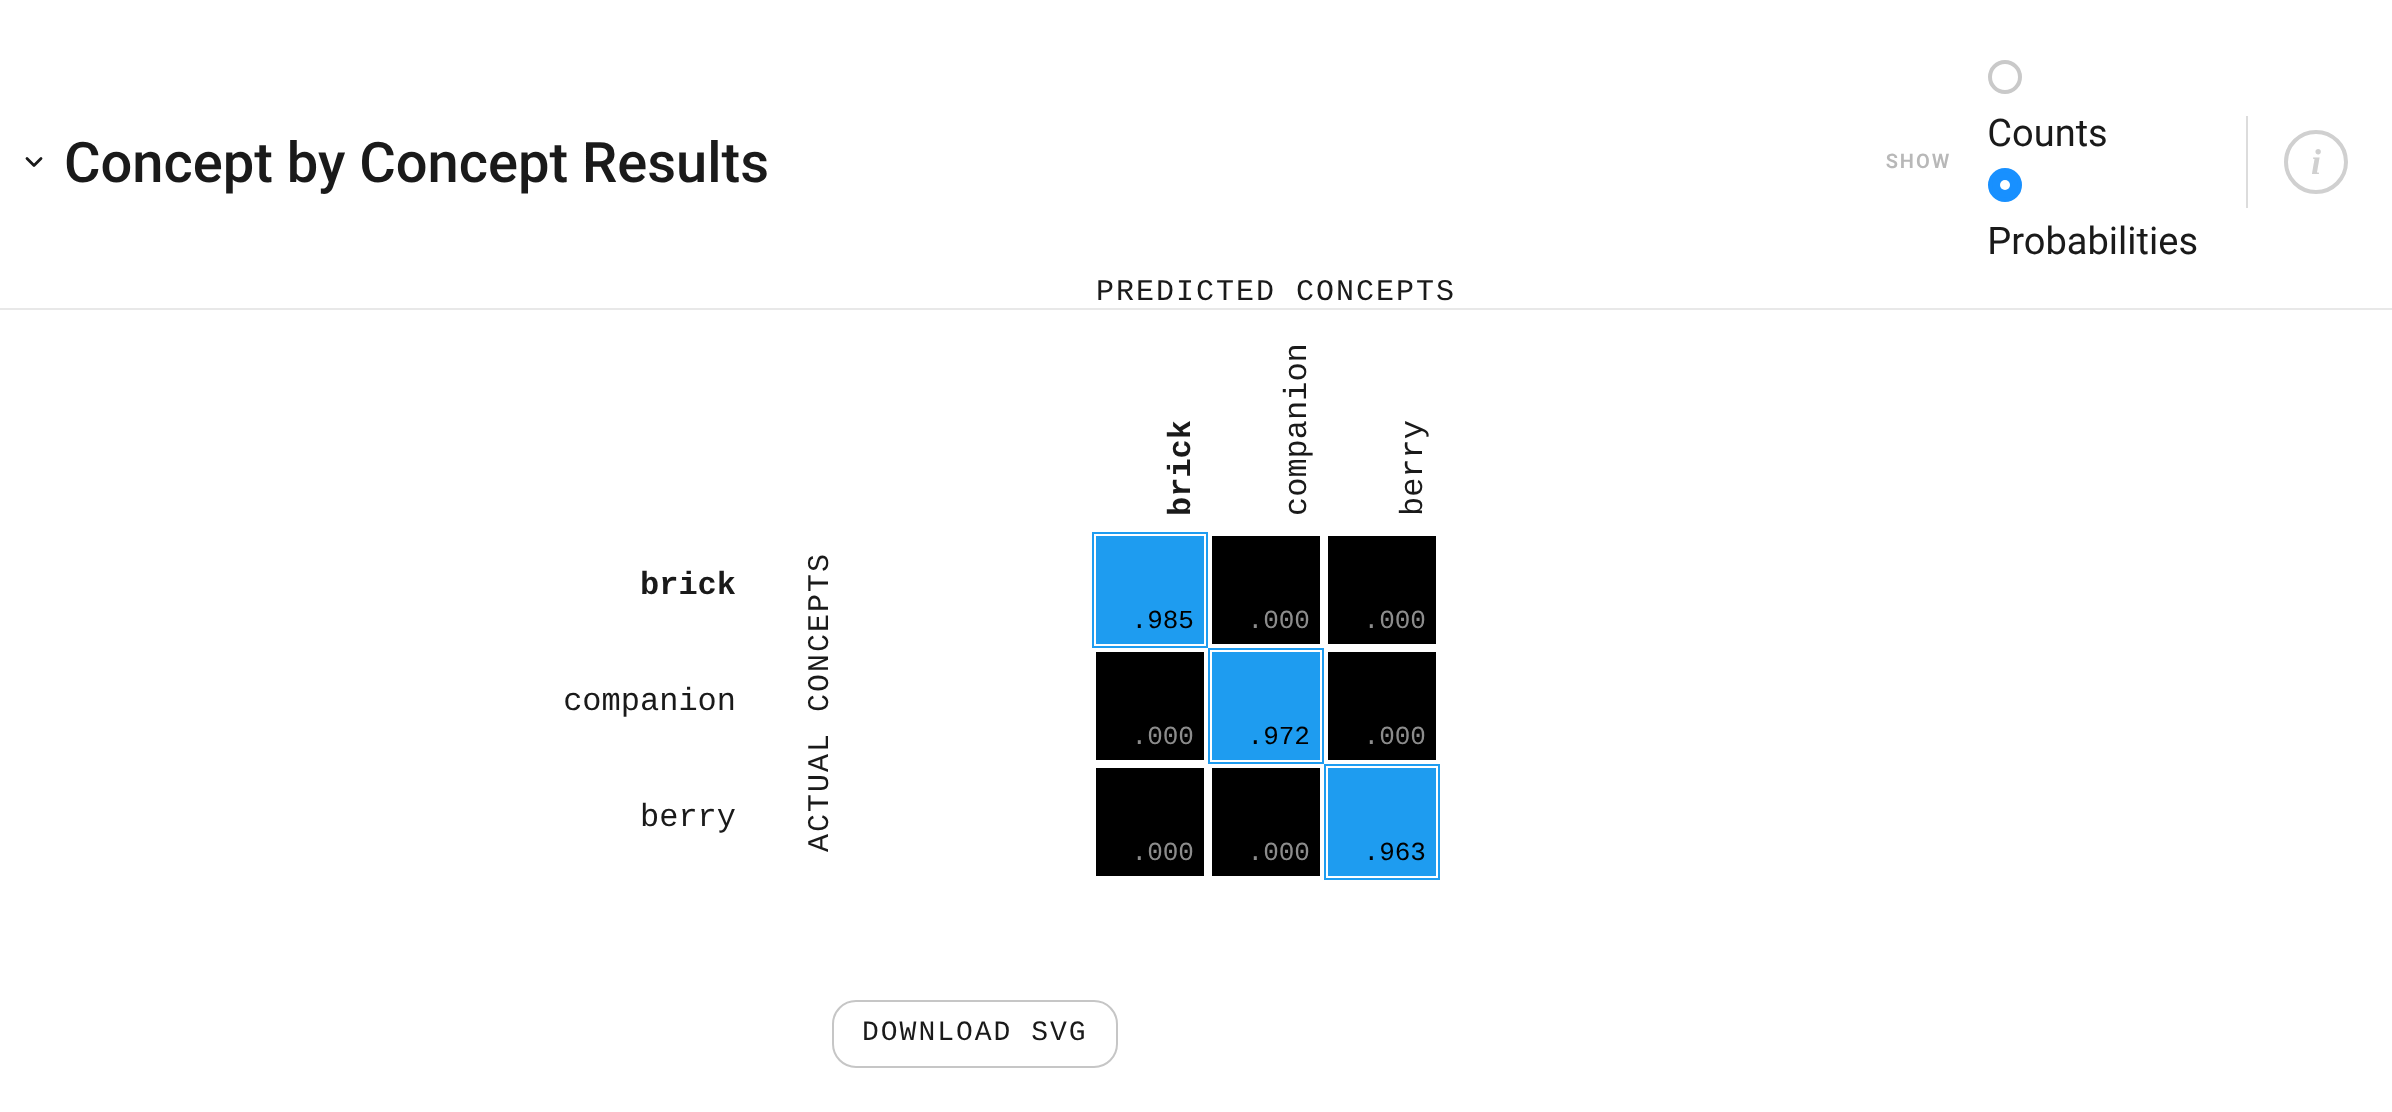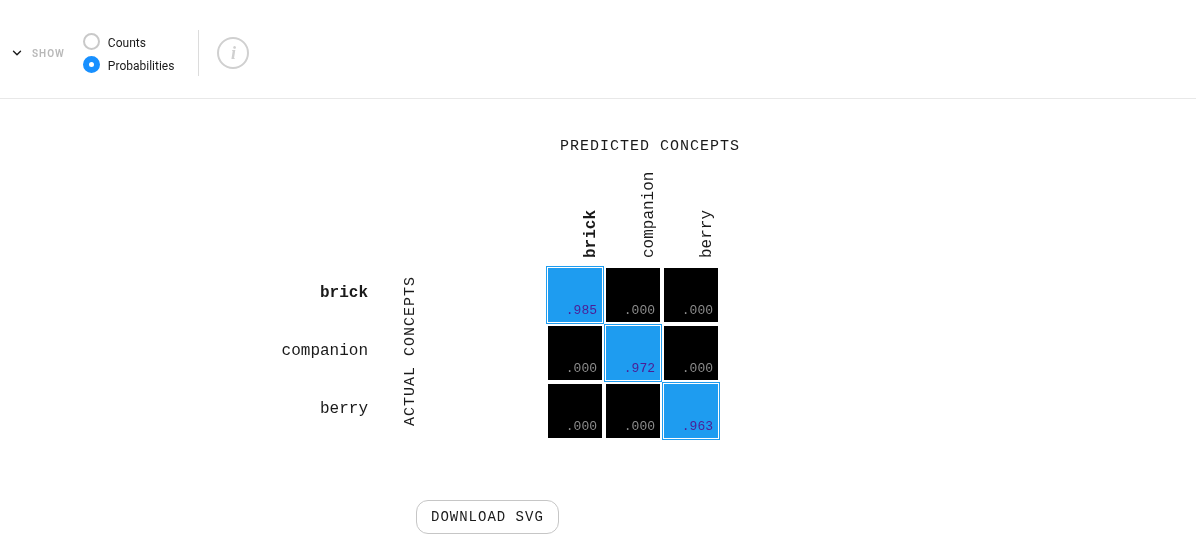--- a/index.html
+++ b/index.html
@@ -41,24 +41,25 @@
     margin-right: 18px;
   }
   .radio-group {
     display:flex;
     flex-direction:column;
     gap:6px;
     margin-right: 18px;
   }
   .radio-opt {
     display:flex;
-    align-items:flex-end;
+    align-items:flex-start;
     gap:8px;
-    font-size:12px;
-    color:#1a1a1a;
+    font-size:19px;
+    color:#1a1a1a;
+    flex-direction:column;
   }
   .radio {
     width:17px; height:17px; border-radius:50%;
     position:relative;
   }
   .radio-off { border:2px solid #c9c9c9; }
   .radio-on  { border:2px solid #1890ff; background:#1890ff; }
   .radio-on::after{
     content:""; position:absolute; inset:4px; background:#fff; border-radius:50%;
   }
@@ -70,21 +71,21 @@
     display:flex; align-items:center; justify-content:center;
     color:#d0d0d0; font-family: Georgia, "Times New Roman", serif;
     font-style: italic; font-size:18px; font-weight:600;
     margin-right:14px;
   }
 
   
   .mono { font-family: "SFMono-Regular", Consolas, "Liberation Mono", Menlo, monospace; }
 
   .predicted-title {
-    position:absolute; left:560px; top:138px;
+    position:absolute; left:548px; top:138px;
     font-size:15px; letter-spacing:1px; color:#1a1a1a;
   }
 
   .actual-title {
     position:absolute; left:402px; top:426px;
     transform: rotate(-90deg); transform-origin: left top;
     font-size:15px; letter-spacing:1px; color:#1a1a1a;
   }
 
   .matrix {
@@ -97,21 +98,21 @@
     background:#000000;
     display:flex;
     align-items:flex-end;
     justify-content:flex-end;
     padding:4px 5px;
     font-size:13px;
     color:#8c8c8c;
   }
   .cell.highlight {
     background:#1e9cf0;
-    color:#4c1d95;
+    color:#000000;
     outline:1px solid #fff;
     box-shadow: 0 0 0 2px #1e9cf0;
   }
   .col0{left:0px;}   .col1{left:58px;}  .col2{left:116px;}
   .row0{top:0px;}    .row1{top:58px;}   .row2{top:116px;}
 
   .rowlabel {
     position:absolute;
     right:180px;
     width:140px;
@@ -149,20 +150,21 @@
 </style>
 </head>
 <body>
 
 <div class="header">
   <div class="chevron">
     <svg width="14" height="14" viewBox="0 0 24 24" fill="none" stroke-width="2.4" stroke-linecap="round" stroke-linejoin="round">
         <polyline points="6 9 12 15 18 9"></polyline>
       </svg>
   </div>
+  <div class="title">Concept by Concept Results</div>
   <div class="show-label">SHOW</div>
   <div class="radio-group">
     <div class="radio-opt">
       <span class="radio radio-off"></span>
       <span>Counts</span>
     </div>
     <div class="radio-opt">
       <span class="radio radio-on"></span>
       <span>Probabilities</span>
     </div>

